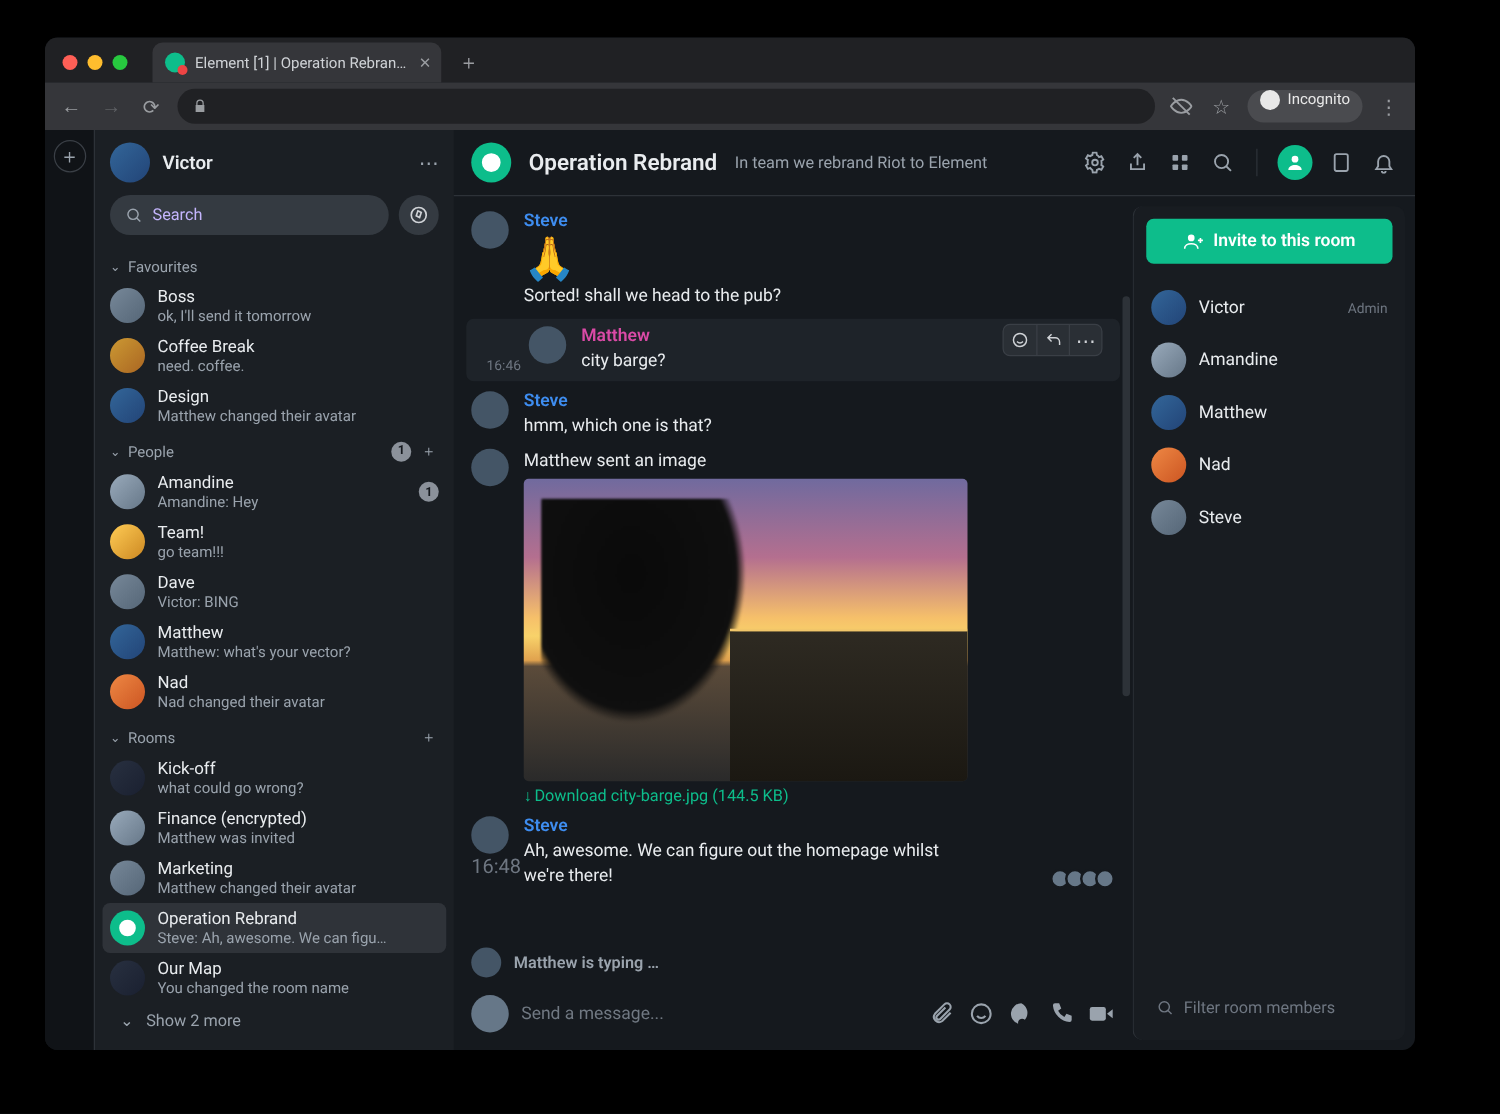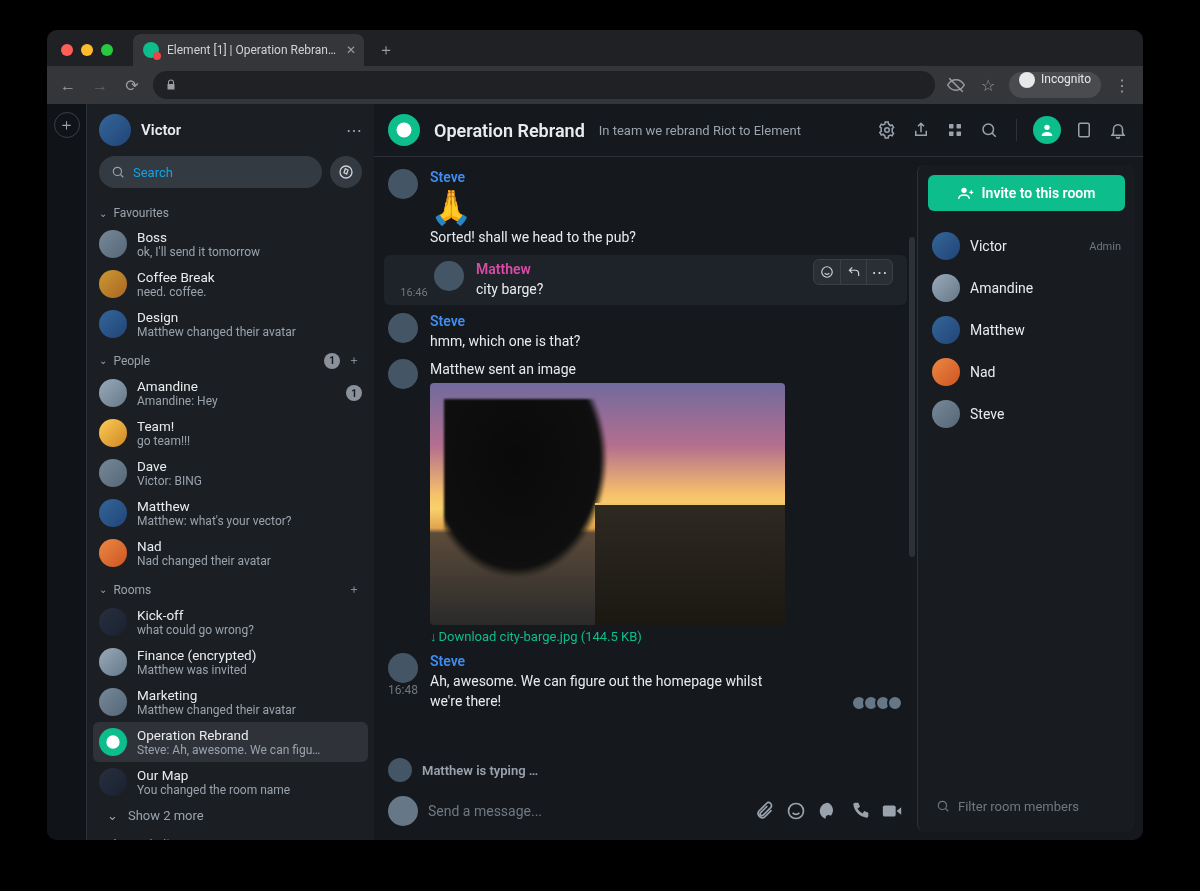--- a/index.html
+++ b/index.html
@@ -16,21 +16,21 @@
     --text-dimmer:#6e7681;
     --accent:#0dbd8b;
     --blue:#3e8df0;
     --pink:#da4aa6;
     --divider:#2d3238;
     --pill:#3a3f46;
     --input:#343a41;
   }
   *{box-sizing:border-box;font-family:-apple-system,BlinkMacSystemFont,"Segoe UI",Roboto,Helvetica,Arial,sans-serif;}
   body{margin:0;background:var(--bg-black);width:1200px;height:891px;overflow:hidden;}
-  .window{position:absolute;left:47px;top:30px;width:1096px;height:810px;border-radius:10px;overflow:hidden;background:var(--app);box-shadow:0 10px 40px rgba(0,0,0,.6);display:flex;flex-direction:column;}
+  .window{position:absolute;left:36px;top:30px;width:1096px;height:810px;border-radius:10px;overflow:hidden;background:var(--app);box-shadow:0 10px 40px rgba(0,0,0,.6);display:flex;flex-direction:column;}
   
   .chrome-tabs{height:36px;background:#202124;display:flex;align-items:flex-end;}
   .traffic{display:flex;gap:8px;padding:0 14px 10px 14px;}
   .dot{width:12px;height:12px;border-radius:50%;}
   .d-red{background:#ff5f56;} .d-yel{background:#ffbd2e;} .d-grn{background:#27c93f;}
   .tab{height:32px;background:#35363a;border-radius:8px 8px 0 0;display:flex;align-items:center;gap:8px;padding:0 28px 0 10px;color:#cfd2d6;font-size:12px;margin-left:6px;position:relative;min-width:190px;}
   .tab-x{position:absolute;right:8px;color:#9a9da1;cursor:pointer;}
   .newtab{width:28px;height:28px;display:flex;align-items:center;justify-content:center;color:#9a9da1;margin-left:8px;margin-bottom:2px;cursor:pointer;}
   .tabicon{width:16px;height:16px;border-radius:50%;background:var(--accent);display:flex;align-items:center;justify-content:center;position:relative;}
   .tabicon::after{content:"";position:absolute;right:-2px;bottom:-2px;width:8px;height:8px;border-radius:50%;background:#e44;}
@@ -45,21 +45,21 @@
   .rail{width:40px;background:#101317;border-right:1px solid var(--divider);display:flex;flex-direction:column;align-items:center;padding-top:8px;}
   .rail .plus{width:26px;height:26px;border:1px solid #3a3f46;border-radius:50%;display:flex;align-items:center;justify-content:center;color:#9aa3ad;cursor:pointer;}
 
   .sidebar{width:287px;background:var(--app-panel);display:flex;flex-direction:column;min-height:0;}
   .sb-head{display:flex;align-items:center;gap:10px;padding:10px 12px;}
   .avatar{width:28px;height:28px;border-radius:50%;flex:0 0 28px;background:#345;display:flex;align-items:center;justify-content:center;color:#fff;font-size:12px;}
   .av-lg{width:32px;height:32px;flex:0 0 32px;border-radius:50%;}
   .sb-name{flex:1;color:var(--text);font-weight:600;font-size:15px;}
   .sb-menu{color:#9aa3ad;cursor:pointer;}
   .sb-search-row{display:flex;align-items:center;gap:8px;padding:0 12px 10px 12px;}
-  .sb-search{flex:1;height:32px;background:var(--input);border-radius:16px;display:flex;align-items:center;gap:8px;padding:12px 12px;color:#0ea5e9;font-size:13px;}
+  .sb-search{flex:1;height:32px;background:var(--input);border-radius:16px;display:flex;align-items:center;gap:8px;padding:12px 12px;color:#c4b5fd;font-size:13px;}
   .explore{width:32px;height:32px;border-radius:50%;background:var(--input);display:flex;align-items:center;justify-content:center;color:#cfd2d6;cursor:pointer;}
   .sb-scroll{flex:1;overflow-y:auto;}
   .section-hdr{display:flex;align-items:center;gap:6px;padding:8px 12px 4px 12px;color:var(--text-dim);font-size:12px;}
   .section-hdr .chev{font-size:10px;}
   .section-hdr .spacer{flex:1;}
   .badge{min-width:16px;height:16px;border-radius:8px;background:#8b919a;color:#15191e;font-size:10px;font-weight:700;display:inline-flex;align-items:center;justify-content:center;padding:0 4px;}
   .add{color:#9aa3ad;cursor:pointer;width:16px;text-align:center;}
   .room{display:flex;align-items:center;gap:10px;padding:5px 12px;cursor:pointer;}
   .room.sel{background:#2f3339;border-radius:6px;margin:0 6px;padding:5px 6px;}
   .room .meta{display:flex;flex-direction:column;min-width:0;}
@@ -435,21 +435,21 @@
                   </a>
               </div>
             </div>
 
             <div class="msg" style="position:relative;">
               <div class="av c6"></div>
               <div class="col">
                 <div class="sender blue">Steve</div>
                 <div class="body" style="max-width:360px">Ah, awesome. We can figure out the homepage whilst we're there!</div>
               </div>
-              <span style="position:absolute;left:14px;top:34px;color:#6e7681;font-size:12px">16:48</span>
+              <span style="position:absolute;left:14px;top:34px;color:#6e7681;font-size:16px">16:48</span>
               <div class="rr">
                 <div class="r c4"></div>
                   <div class="r c5"></div>
                   <div class="r c3"></div>
                   <div class="r c6"></div>
               </div>
             </div>
           </div>
           <div class="typing">
             <div class="av c3"></div>

